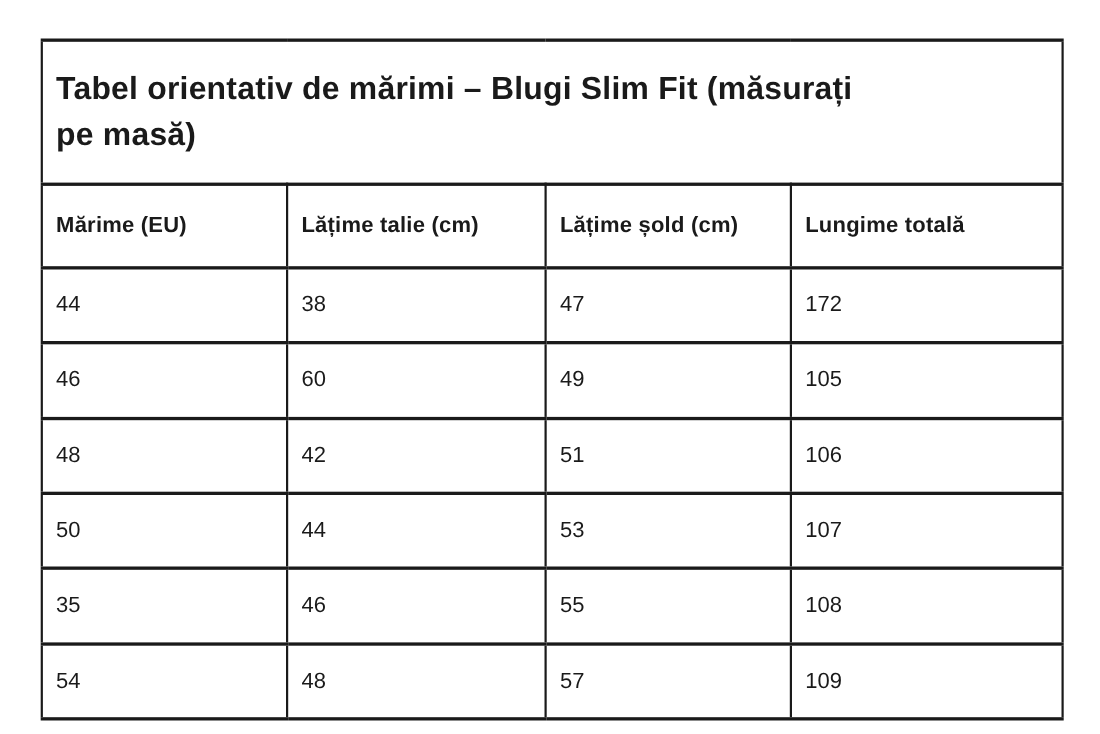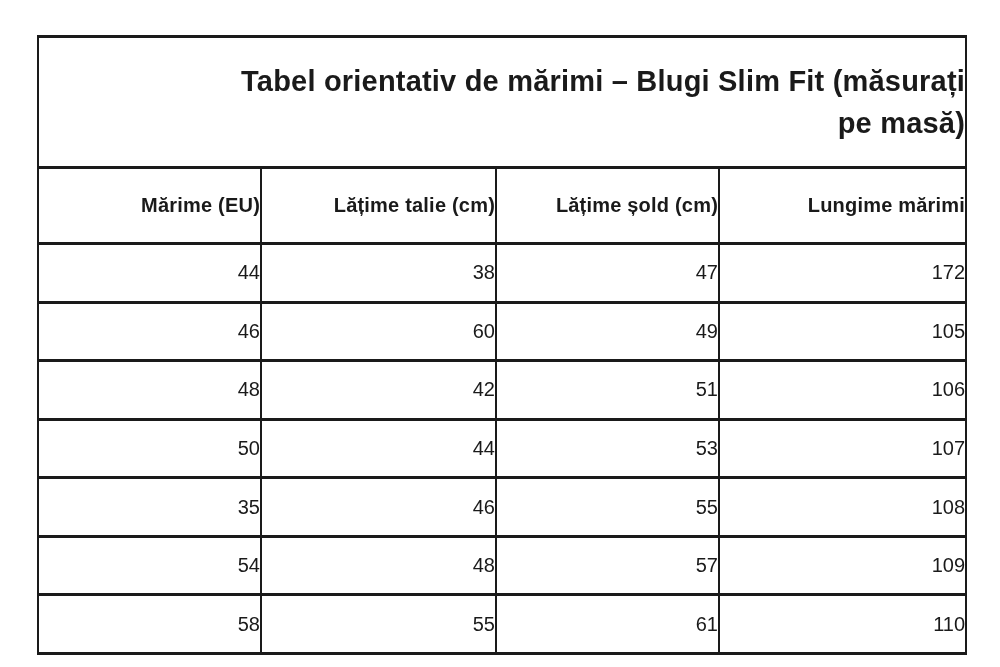--- a/index.html
+++ b/index.html
@@ -24,23 +24,23 @@
     height: 620px;
     border-collapse: collapse;
     table-layout: fixed;
     background: #ffffff;
   }
   table.size-table th,
   table.size-table td {
     border: 2px solid #1a1a1a;
     border-top-width: 3px;
     border-bottom-width: 3px;
-    text-align: right;
+    text-align: left;
     vertical-align: middle;
-    padding: 0 0;
+    padding: 0 12px;
     overflow: hidden;
   }
   tr.title-row th {
     height: 128px;
     font-size: 29px;
     font-weight: bold;
     line-height: 1.45;
     white-space: pre-line;
     letter-spacing: 0.2px;
   }
@@ -72,21 +72,21 @@
     </colgroup>
     <thead>
       <tr class="title-row">
         <th colspan="4">Tabel orientativ de mărimi – Blugi Slim Fit (măsurați
 pe masă)</th>
       </tr>
       <tr class="header-row">
         <th>Mărime (EU)</th>
         <th>Lățime talie (cm)</th>
         <th>Lățime șold (cm)</th>
-        <th>Lungime mărimi</th>
+        <th>Lungime totală</th>
       </tr>
     </thead>
     <tbody>
       <tr class="data-row">
         <td>44</td>
         <td>38</td>
         <td>47</td>
         <td>172</td>
       </tr>
       <tr class="data-row">
@@ -112,21 +112,15 @@
         <td>46</td>
         <td>55</td>
         <td>108</td>
       </tr>
       <tr class="data-row">
         <td>54</td>
         <td>48</td>
         <td>57</td>
         <td>109</td>
       </tr>
-      <tr class="data-row">
-        <td>58</td>
-        <td>55</td>
-        <td>61</td>
-        <td>110</td>
-      </tr>
     </tbody>
   </table>
 </div>
 
 </body></html>

